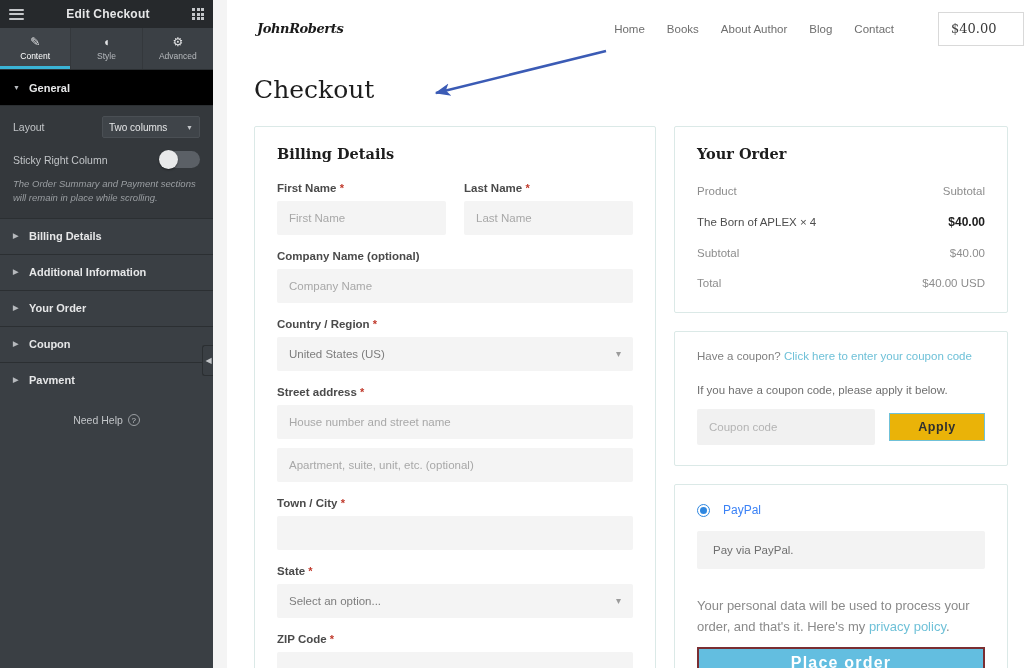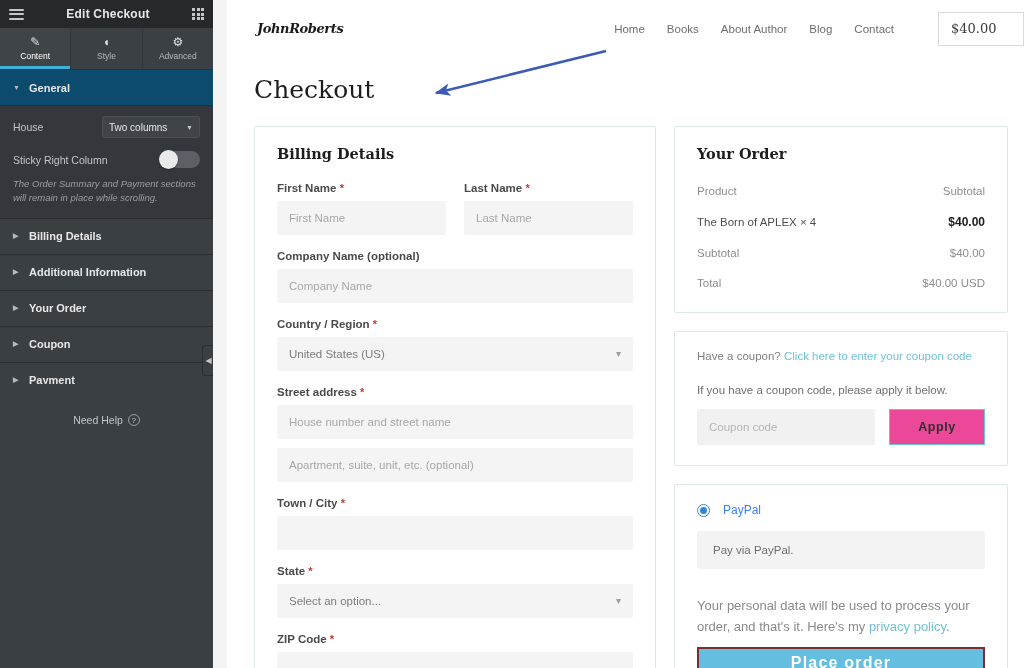--- a/index.html
+++ b/index.html
@@ -44,21 +44,21 @@
   .tab.active { background: #3f4449; color: #fff; }
   .tab.active:after {
     content:""; position:absolute; left:0; right:0; bottom:0; height:3px; background:#3ab4d6;
   }
   .tab .ticon { font-size: 12px; line-height: 12px; color:#e2e3e5; }
 
   .sec-header {
     height: 36px; display: flex; align-items: center; gap: 9px;
     padding: 0 13px; font-size: 11px; font-weight: 700; color: #e6e7e8;
     border-bottom: 1px solid #2b2f32; cursor: pointer;
-    background: #0c4a6e;
+    background: #000000;
   }
   .sec-header.collapsed { background:#3a3f44; }
   .caret { font-size: 7px; color:#b6b9bd; display:inline-block; width:7px; }
   .sec-body { background: #34383c; padding: 10px 13px 13px; border-bottom: 1px solid #2b2f32; }
 
   .field-row { display:flex; align-items:center; justify-content:space-between; margin-bottom: 13px;}
   .field-label { font-size: 10.5px; color:#c2c5c8; }
   .select-box {
     width: 98px; height: 22px; background:#3f4449; border:1px solid #4a4f54; border-radius:2px;
     display:flex; align-items:center; justify-content:space-between; padding: 0 6px;
@@ -159,21 +159,21 @@
   .coupon-line { font-size: 11.5px; color:#7f7f7f; margin-bottom: 22px;}
   .coupon-link { color:#6fc1d8; cursor:pointer; }
   .coupon-sub { font-size: 11.5px; color:#6f6f6f; margin-bottom: 13px;}
   .coupon-row { display:flex; gap: 14px; align-items:center;}
   .coupon-input {
     flex:1; height: 36px; background:#f1f1f1; border:none; border-radius:2px;
     padding: 0 12px; font-size: 11.5px; color:#9b9b9b; font-family:"Liberation Sans", sans-serif;
   }
   .coupon-input::placeholder{ color:#b4b4b4; }
   .apply-btn {
-    width: 96px; height: 36px; background:#ec4899; border:1px solid #6fc1d8;
+    width: 96px; height: 28px; background:#eab308; border:1px solid #6fc1d8;
     font-size: 12.5px; font-weight:700; letter-spacing: .6px; color:#2f2f2f; cursor:pointer;
     font-family:"Liberation Sans", sans-serif;
   }
 
   .pay-row { display:flex; align-items:center; gap: 13px; margin-bottom: 14px; }
   .radio {
     width: 13px; height: 13px; border-radius:50%; background:#fff;
     border: 1px solid #2f87e0; display:flex; align-items:center; justify-content:center;
   }
   .radio i { width:7px; height:7px; border-radius:50%; background:#2f87e0; display:block;}
@@ -235,21 +235,21 @@
       </div>
     </div>
 
     <div class="sec-header">
       <span class="caret">▼</span>
       <span>General</span>
     </div>
 
     <div class="sec-body">
       <div class="field-row">
-        <span class="field-label">House</span>
+        <span class="field-label">Layout</span>
         <div class="select-box">
           <span>Two columns</span>
           <span class="chev">▼</span>
         </div>
       </div>
       <div class="field-row" style="margin-bottom:9px;">
         <span class="field-label">Sticky Right Column</span>
         <div class="toggle-wrap">
           <div class="toggle">
               <span class="knob"></span>

